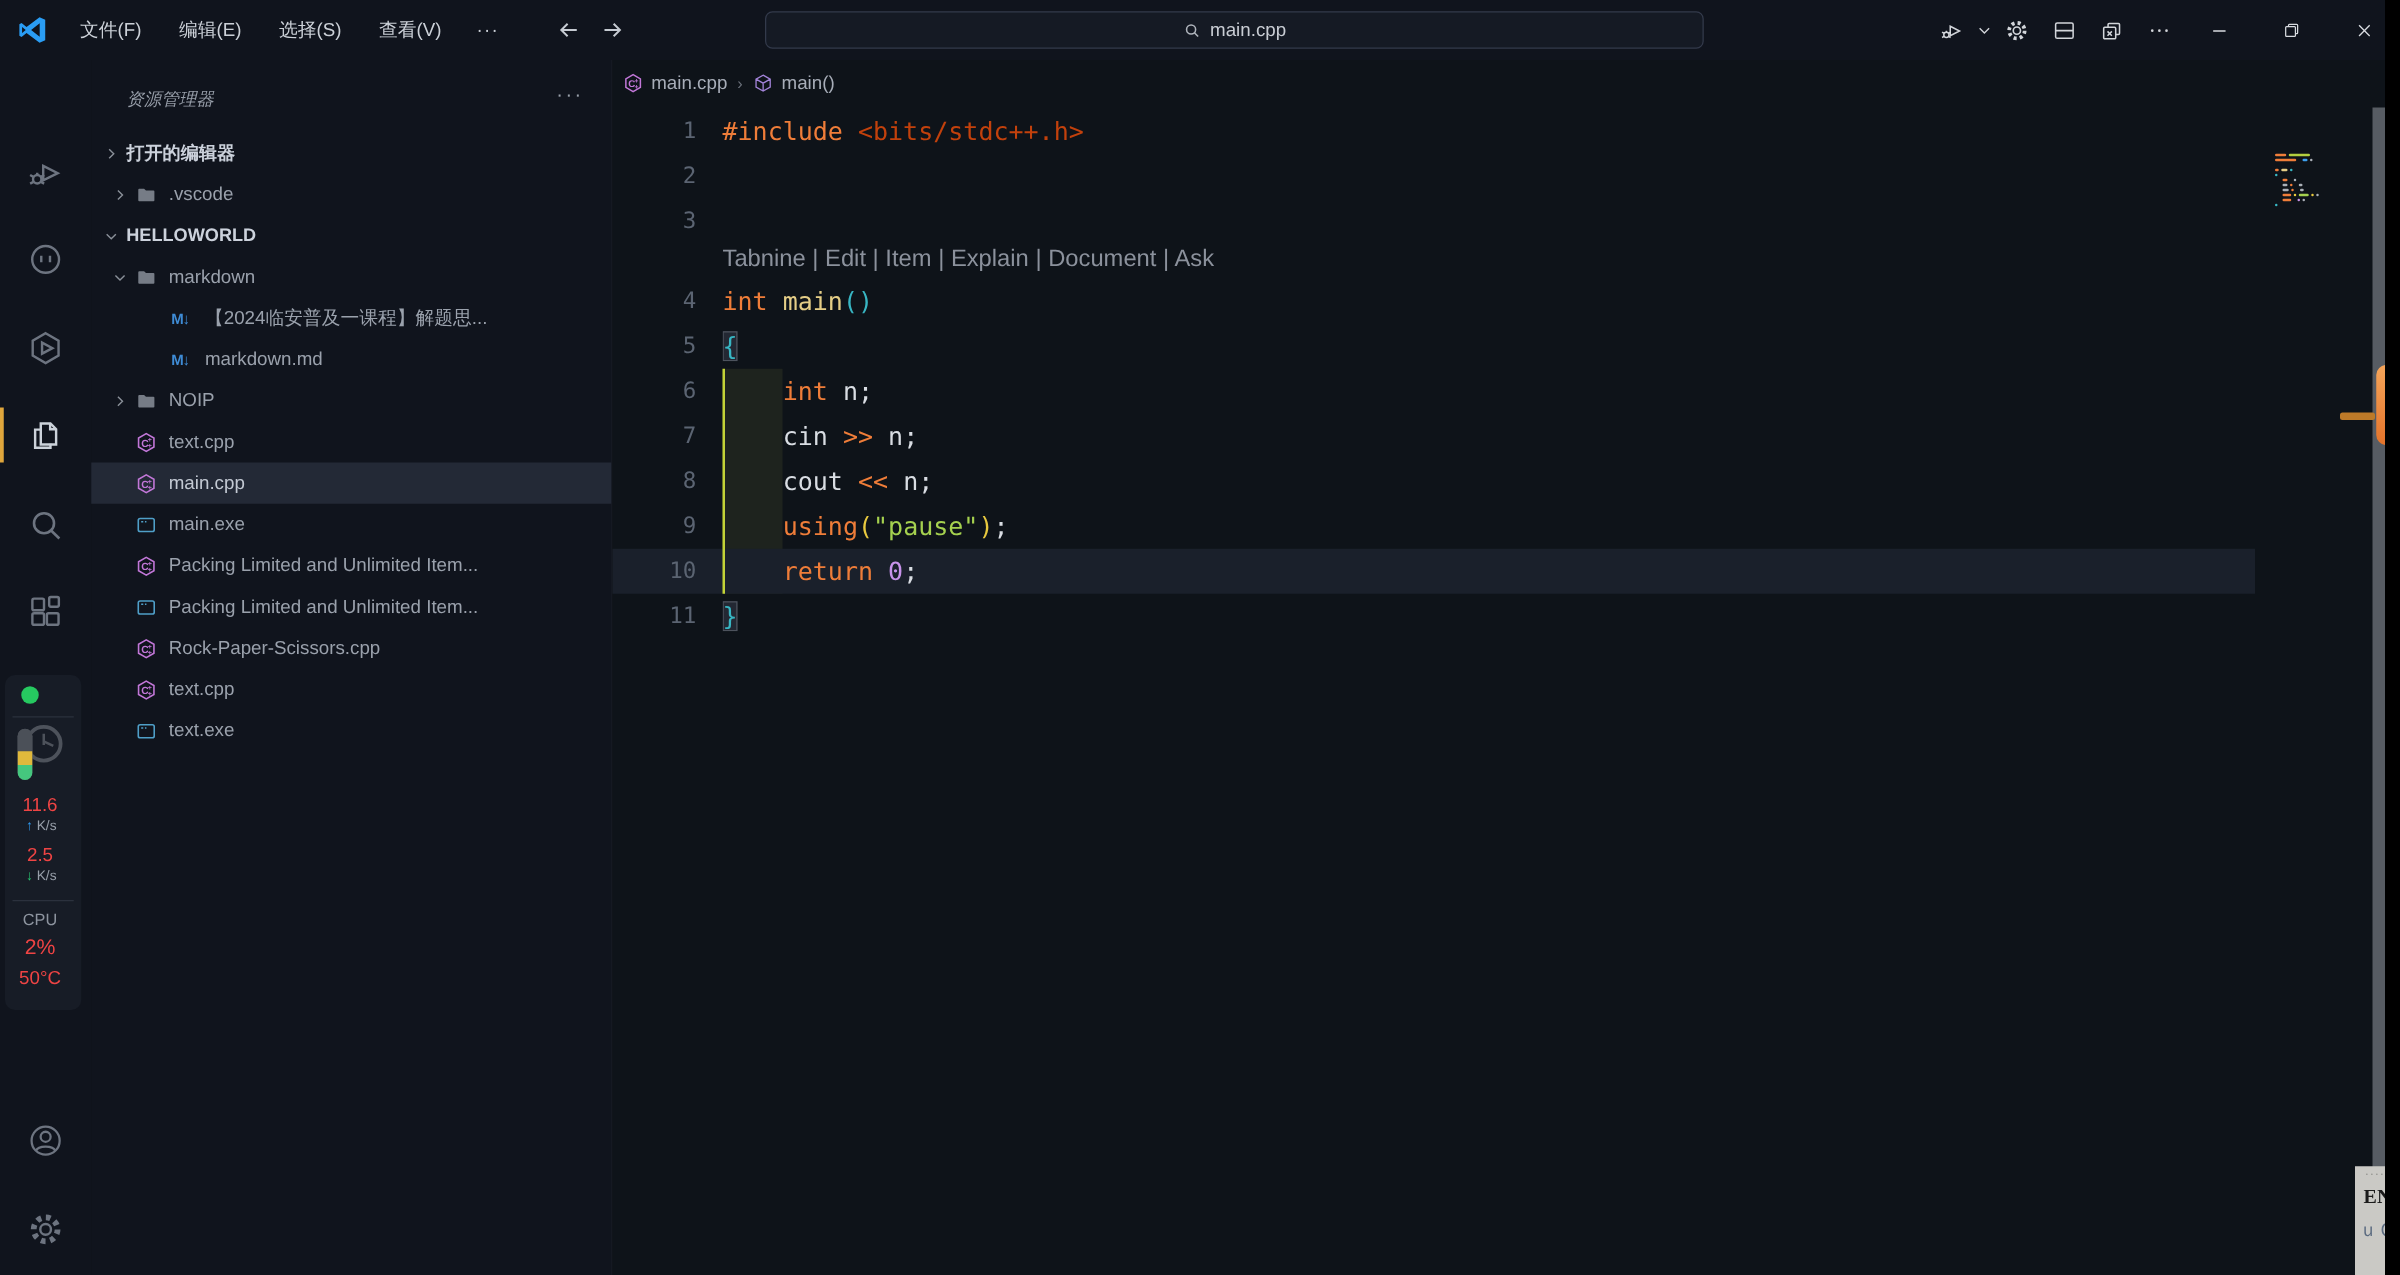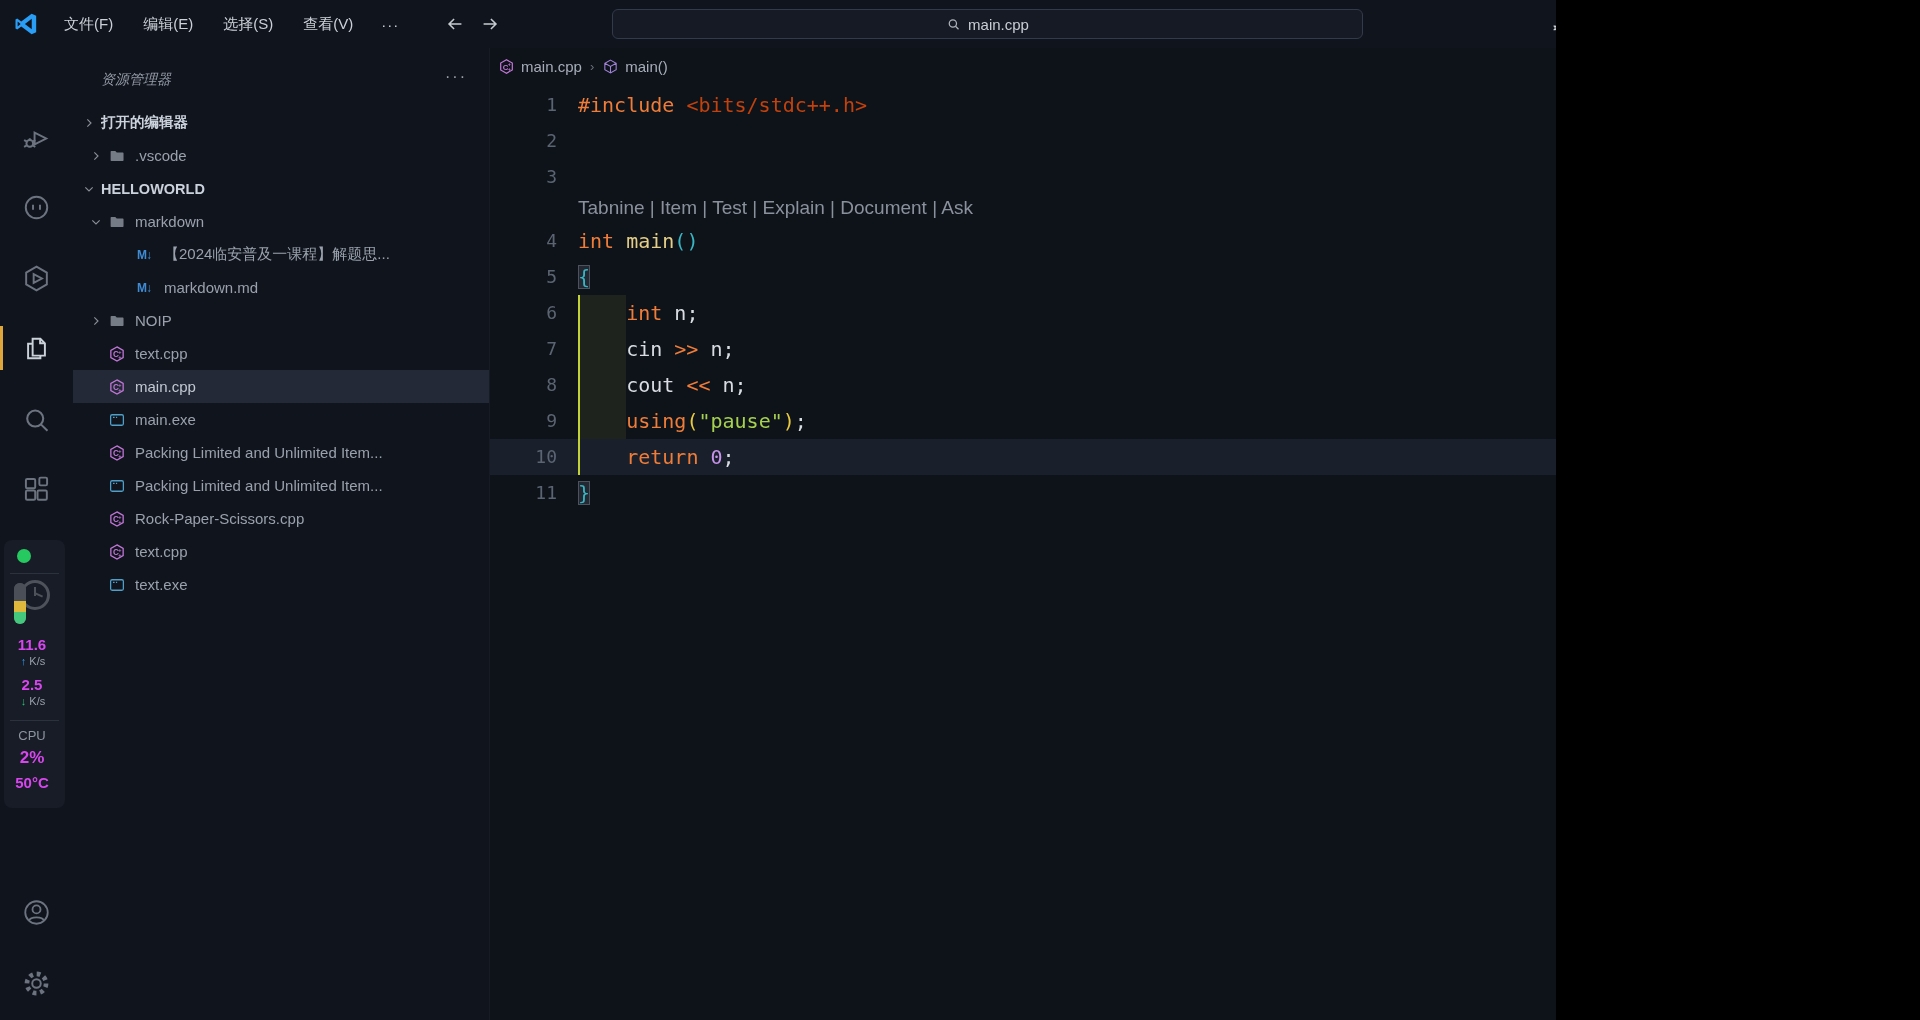--- a/index.html
+++ b/index.html
@@ -1,18 +1,18 @@
 <!DOCTYPE html>
 <html><head>
 <meta charset="utf-8">
 <style>
   * { margin:0; padding:0; box-sizing:border-box; }
   html,body { background:#000; }
   body { font-family:"Liberation Sans", sans-serif; }
-  #window { position:relative; width:1556px; height:1020px; background:#0e1319; overflow:hidden; }
+  #window { position:relative; width:1908px; height:1020px; background:#0e1319; overflow:hidden; }
 
   
   #titlebar { position:absolute; left:0; top:0; width:1920px; height:48px; background:#10141d; }
   #vscode-logo { position:absolute; left:13px; top:11px; width:26px; height:26px; }
   #menus { position:absolute; left:54px; top:0; height:48px; display:flex; align-items:center; gap:10px; }
   .menu-item { color:#ccd1d8; font-size:15px; padding:4px 10px; border-radius:5px; cursor:default; }
   .menu-more { color:#ccd1d8; font-size:15px; letter-spacing:1px; padding:4px 8px; }
   .nav-arrow { position:absolute; top:13px; width:22px; height:22px; color:#c6cbd2; }
   #nav-back { left:444px; } #nav-fwd { left:479px; }
   #command-center { position:absolute; left:612px; top:9px; width:751px; height:30px; background:#151a24;
@@ -37,21 +37,21 @@
   #monitor { position:absolute; left:4px; top:540px; width:61px; height:268px; background:#171c26; border-radius:8px; z-index:40; }
   #mon-dot { position:absolute; left:13px; top:9px; width:14px; height:14px; border-radius:50%; background:#26c960; }
   .mon-div { position:absolute; left:6px; right:6px; height:1px; background:#2b313d; }
   #mon-clock { position:absolute; left:16px; top:40px; width:30px; height:30px; border:3px solid #4d525b; border-radius:50%; }
   #mon-clock::before { content:""; position:absolute; left:11px; top:4px; width:2px; height:9px; background:#4d525b; }
   #mon-clock::after { content:""; position:absolute; left:12px; top:11px; width:8px; height:2px; background:#4d525b; transform:rotate(25deg); }
   #mon-pill { position:absolute; left:10px; top:43px; width:12px; height:41px; border-radius:7px; overflow:hidden; background:#4b5058; }
   #mon-pill .seg1 { position:absolute; left:0; top:0; width:100%; height:45%; background:#4b5058; }
   #mon-pill .seg2 { position:absolute; left:0; top:45%; width:100%; height:25%; background:#e0b93c; }
   #mon-pill .seg3 { position:absolute; left:0; top:70%; width:100%; height:30%; background:#45c77e; }
-  .mon-num { position:absolute; left:0; width:56px; text-align:center; color:#d946ef; font-weight:bold; }
+  .mon-num { position:absolute; left:0; width:56px; text-align:center; color:#ef4444; font-weight:normal; }
   .mon-unit { position:absolute; left:0; width:58px; text-align:center; color:#99a0ab; font-size:11px; }
   .mon-unit .up { color:#2f9df5; } .mon-unit .dn { color:#27c46f; }
   #clip-icon { position:absolute; left:33px; top:655px; width:24px; height:26px; z-index:39; color:#7c828c; }
 
   
   #sidebar { position:absolute; left:73px; top:48px; width:417px; bottom:0; background:#10141d; border-right:1px solid rgba(255,255,255,0.03); }
   #exp-header { position:absolute; left:0; top:20px; width:100%; height:24px; }
   #exp-title { position:absolute; left:28px; top:3px; color:#969da8; font-size:14px;font-style:italic; }
   #exp-more { position:absolute; right:22px; top:0; color:#9aa1ab; font-size:16px; letter-spacing:2px; }
   #exp-rows { position:absolute; left:0; top:58px; width:100%; }
@@ -410,21 +410,21 @@
             <div class="src"><span class="tk-kw">#include </span><span class="tk-path">&lt;bits/stdc++.h&gt;</span></div>
           </div>
           <div class="crow">
             <div class="gut">2</div>
           </div>
           <div class="crow">
             <div class="gut">3</div>
             <div class="src"></div>
           </div>
           <div class="crow lens">
-            <div class="lens-txt">Tabnine | Item | Test | Explain | Document | Ask</div>
+            <div class="lens-txt">Tabnine | Edit | Item | Explain | Document | Ask</div>
           </div>
           <div class="crow">
             <div class="gut">4</div>
             <div class="src"><span class="tk-kw">int </span><span class="tk-fn">main</span><span class="tk-teal">()</span></div>
           </div>
           <div class="crow">
             <div class="gut">5</div>
             <div class="src"><span class="tk-brbox">{</span></div>
           </div>
           <div class="crow">

